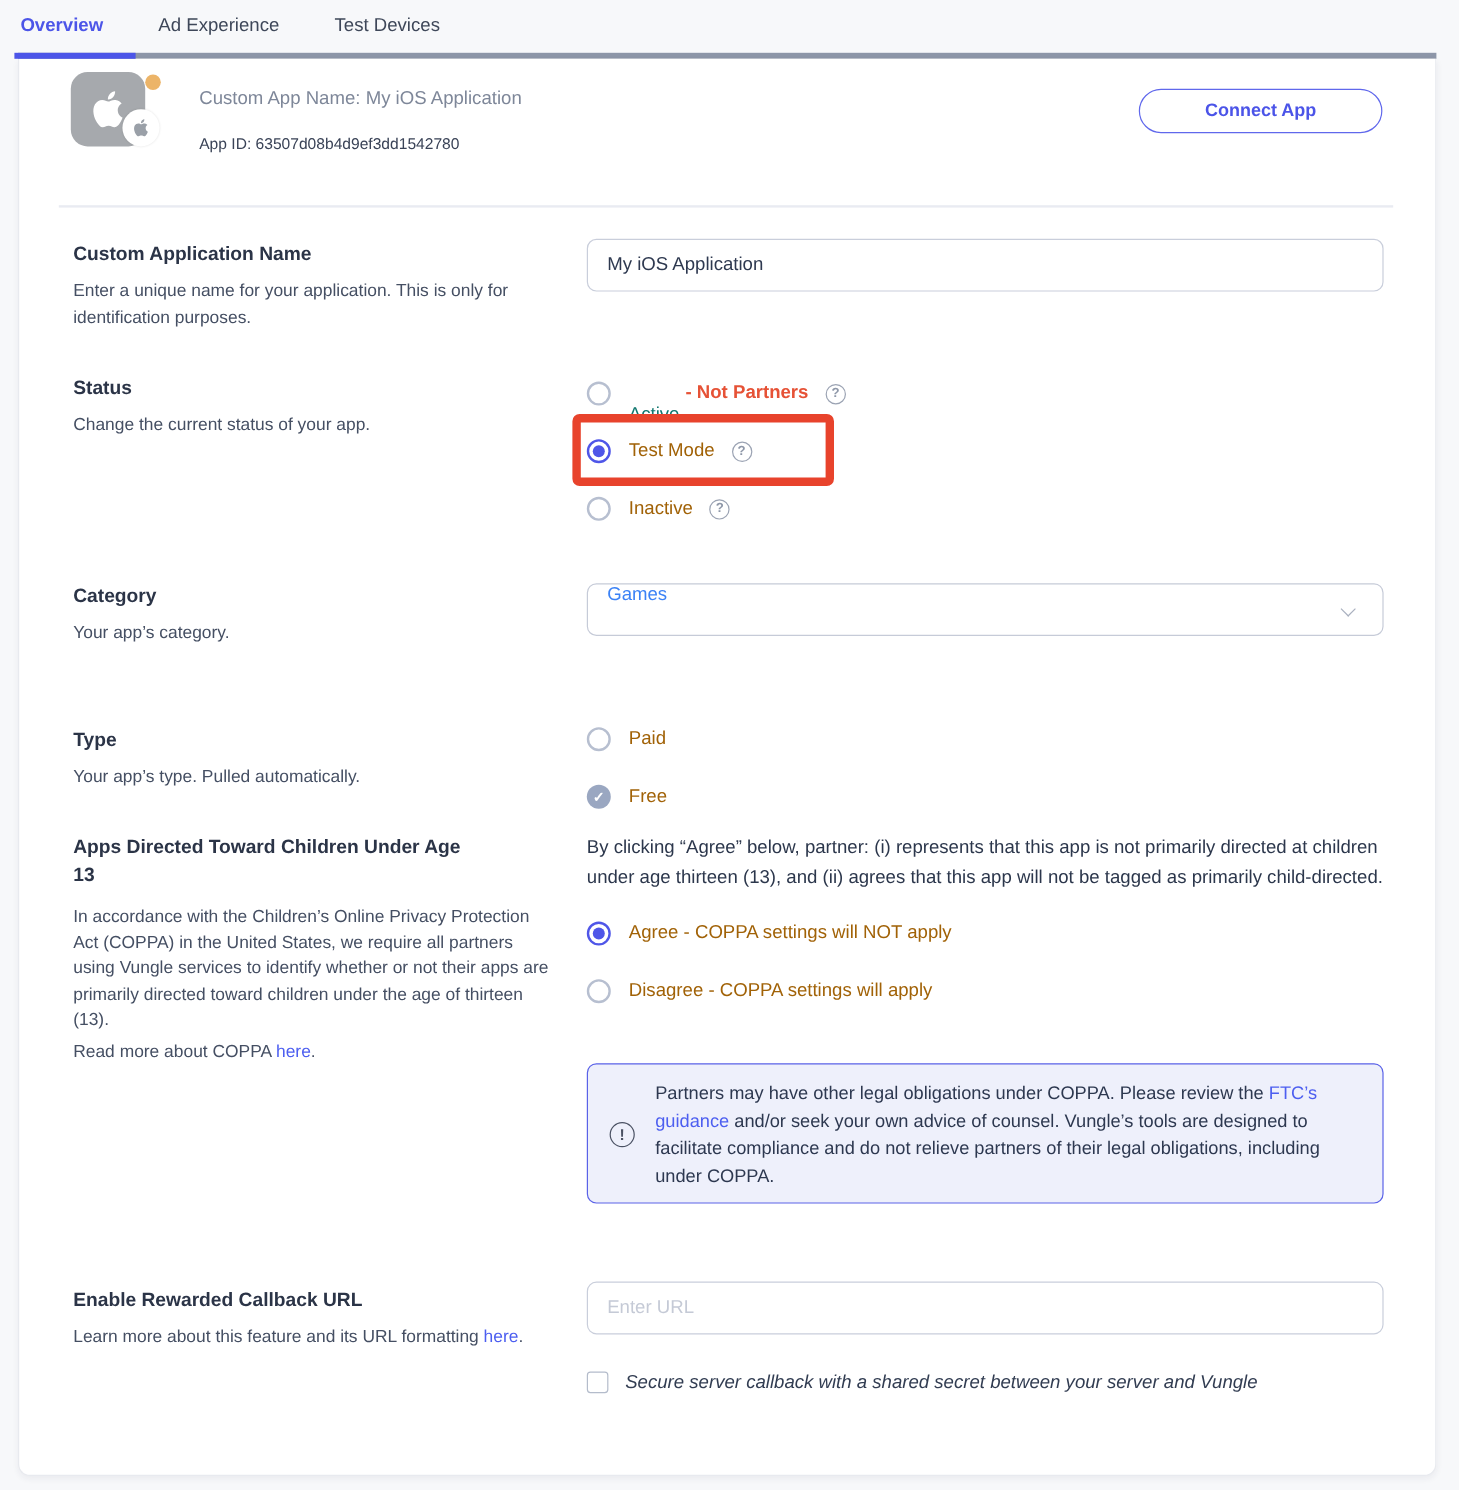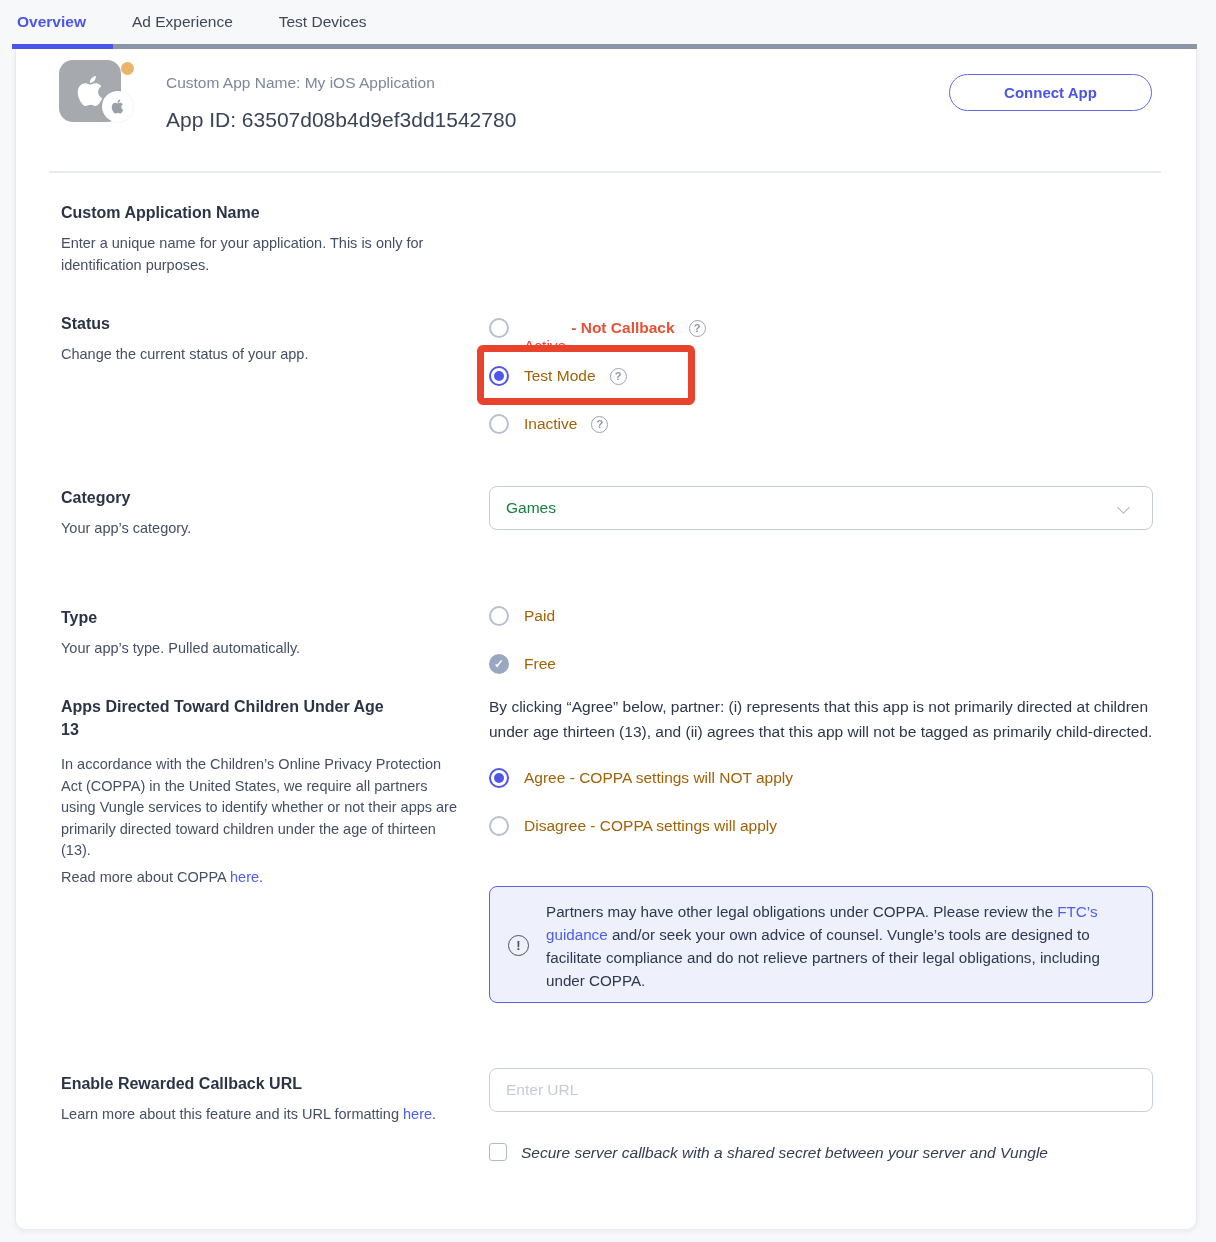--- a/index.html
+++ b/index.html
@@ -28,21 +28,21 @@
   }
 
   
   .app-icon { position:absolute; left:43px; top:11px; width:62px; height:62px;
     background:#a6a9ad; border-radius:14px; display:flex; align-items:center; justify-content:center; }
   .notif-dot { position:absolute; left:105px; top:13px; width:13px; height:13px; border-radius:50%; background:#ecb468; }
   .platform-badge { position:absolute; left:86px; top:42px; width:31px; height:31px; background:#ffffff;
     border-radius:50%; display:flex; align-items:center; justify-content:center; box-shadow:0 0 2px rgba(0,0,0,0.12); }
   .header-lines { position:absolute; left:150px; top:15px; }
   .hdr-line1 { font-size:15.5px; color:#7e8799; line-height:37px; }
-  .hdr-line2 { font-size:21px; color:#3a4357; font-weight:500; line-height:37px; }
+  .hdr-line2 { font-size:13px; color:#3a4357; font-weight:500; line-height:37px; }
   .connect-btn { position:absolute; left:933px; top:25px; width:203px; height:37px;
     border:1.5px solid #6068ec; border-radius:19px; background:#ffffff; color:#4b54e8;
     font-weight:700; font-size:15px; display:flex; align-items:center; justify-content:center;
     cursor:pointer; font-family:"Liberation Sans", sans-serif; }
   .hdr-divider { position:absolute; left:33px; top:122px; width:1112px; height:2px; background:#e9ebf2; }
 
   
   .row { position:absolute; left:45px; width:1092px; display:flex; }
   .lbl { width:428px; padding-right:30px; }
   .ctl { width:664px; position:relative; }
@@ -60,34 +60,34 @@
   .row-coppa .lbl p { margin-top:13px; }
   .read-more { margin-top:5px; font-size:14.5px; color:#454f63; line-height:21.5px; }
 
   
   .text-input { width:664px; height:44px; border:1.5px solid #c9cedb; border-radius:8px;
     padding:0 16px; font-size:15.5px; color:#2e3950; font-family:"Liberation Sans", sans-serif;
     background:#fff; outline:none; }
   .text-input::placeholder { color:#c5cad6; }
 
   .select { width:664px; height:44px; border:1.5px solid #c6cbd8; border-radius:8px;
-    padding:0 16px; font-size:15.5px; color:#15803d; background:#fff; display:flex;
-    align-items:center; position:relative; cursor:pointer; }
+    padding:0 16px; font-size:15.5px; color:#3b82f6; background:#fff; display:flex;
+    position:relative; cursor:pointer; }
   .chevron { position:absolute; right:24px; top:16px; width:9px; height:9px;
     border-right:1.6px solid #a9b0bf; border-bottom:1.6px solid #a9b0bf; transform:rotate(45deg); }
 
   
   .radio-row { height:48px; display:flex; align-items:center; position:relative; cursor:pointer; }
   .radio { width:20px; height:20px; border-radius:50%; border:2px solid #b7bfd0; background:#fff;
     margin-right:15px; flex:none; position:relative; }
   .radio.selected { border-color:#4f56e8; }
   .radio.selected::after { content:""; position:absolute; left:3px; top:3px; width:10px; height:10px;
     border-radius:50%; background:#4f56e8; }
   .radio-label { font-size:15.5px; color:#a16207; }
-  .radio-label.muted { color:#ef4444;margin-top:36px; }
+  .radio-label.muted { color:#0f766e;margin-top:36px; }
   .radio-suffix { font-size:15.5px; font-weight:700; color:#e65236; margin-left:5px; }
   .help-icon { width:17px; height:17px; border:1.5px solid #9ba3b3; border-radius:50%;
     margin-left:14px; flex:none; display:flex; align-items:center; justify-content:center; cursor:pointer; }
   .help-icon::after { content:"?"; font-size:11px; color:#8e97a8; font-weight:700; }
 
   .check-circle { width:20px; height:20px; border-radius:50%; background:#9aa7c1; margin-right:15px;
     flex:none; display:flex; align-items:center; justify-content:center; }
   .check-circle::after { content:"\2713"; color:#fff; font-size:12px; font-weight:700; }
 
   .red-box { position:absolute; left:-12px; top:41px; width:218px; height:60px;
@@ -140,32 +140,35 @@
     <div class="hdr-line2">App ID: 63507d08b4d9ef3dd1542780</div>
   </div>
   <button class="connect-btn">Connect App</button>
   <div class="hdr-divider"></div>
 
   <div class="row row-name">
     <div class="lbl">
       <h3>Custom Application Name</h3>
       <p>Enter a unique name for your application. This is only for identification purposes.</p>
     </div>
+    <div class="ctl">
+      <input class="text-input" type="text" value="My iOS Application" style="">
+    </div>
   </div>
 
   <div class="row row-status">
     <div class="lbl">
       <h3>Status</h3>
       <p>Change the current status of your app.</p>
     </div>
     <div class="ctl">
       <div class="radio-row">
         <span class="radio"></span>
         <span class="radio-label muted">Active</span>
-        <span class="radio-suffix">- Not Callback</span>
+        <span class="radio-suffix">- Not Partners</span>
         <span class="help-icon"></span>
       </div>
       <div class="radio-row">
         <span class="radio selected"></span>
         <span class="radio-label">Test Mode</span>
         <span class="help-icon"></span>
       </div>
       <div class="radio-row">
         <span class="radio"></span>
         <span class="radio-label">Inactive</span>

